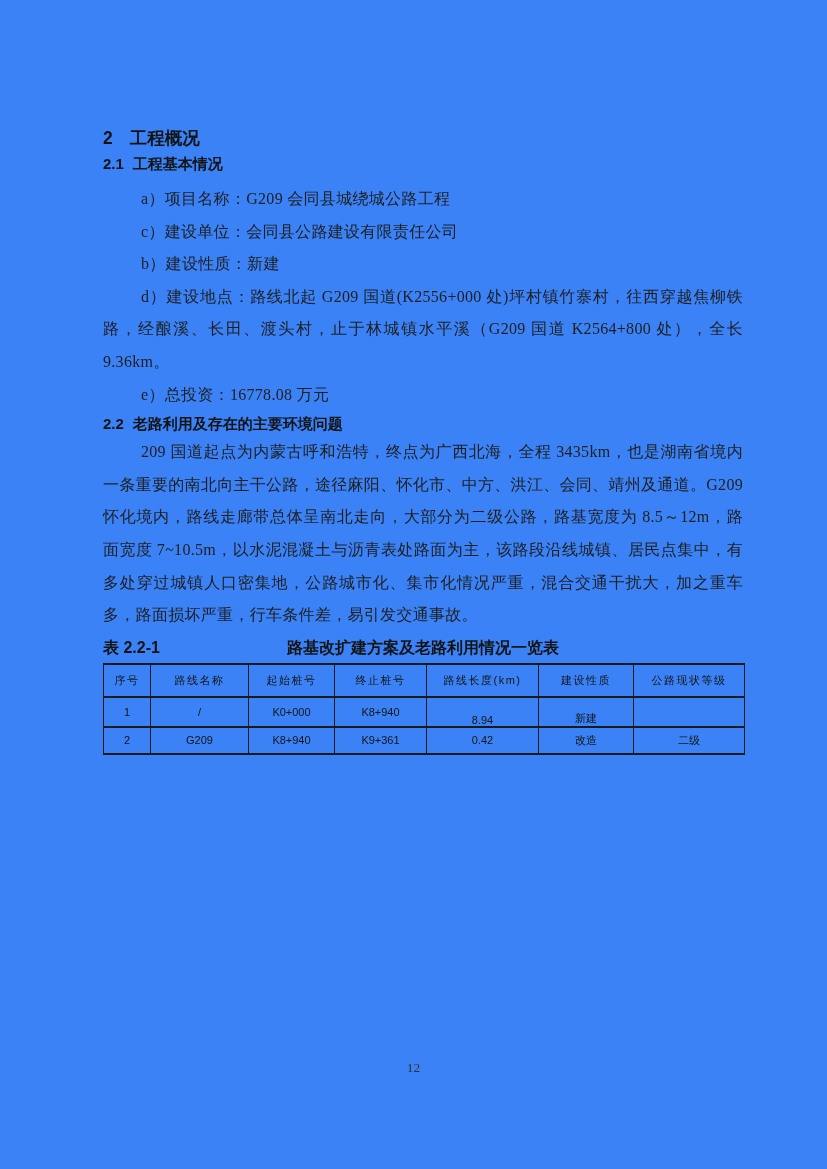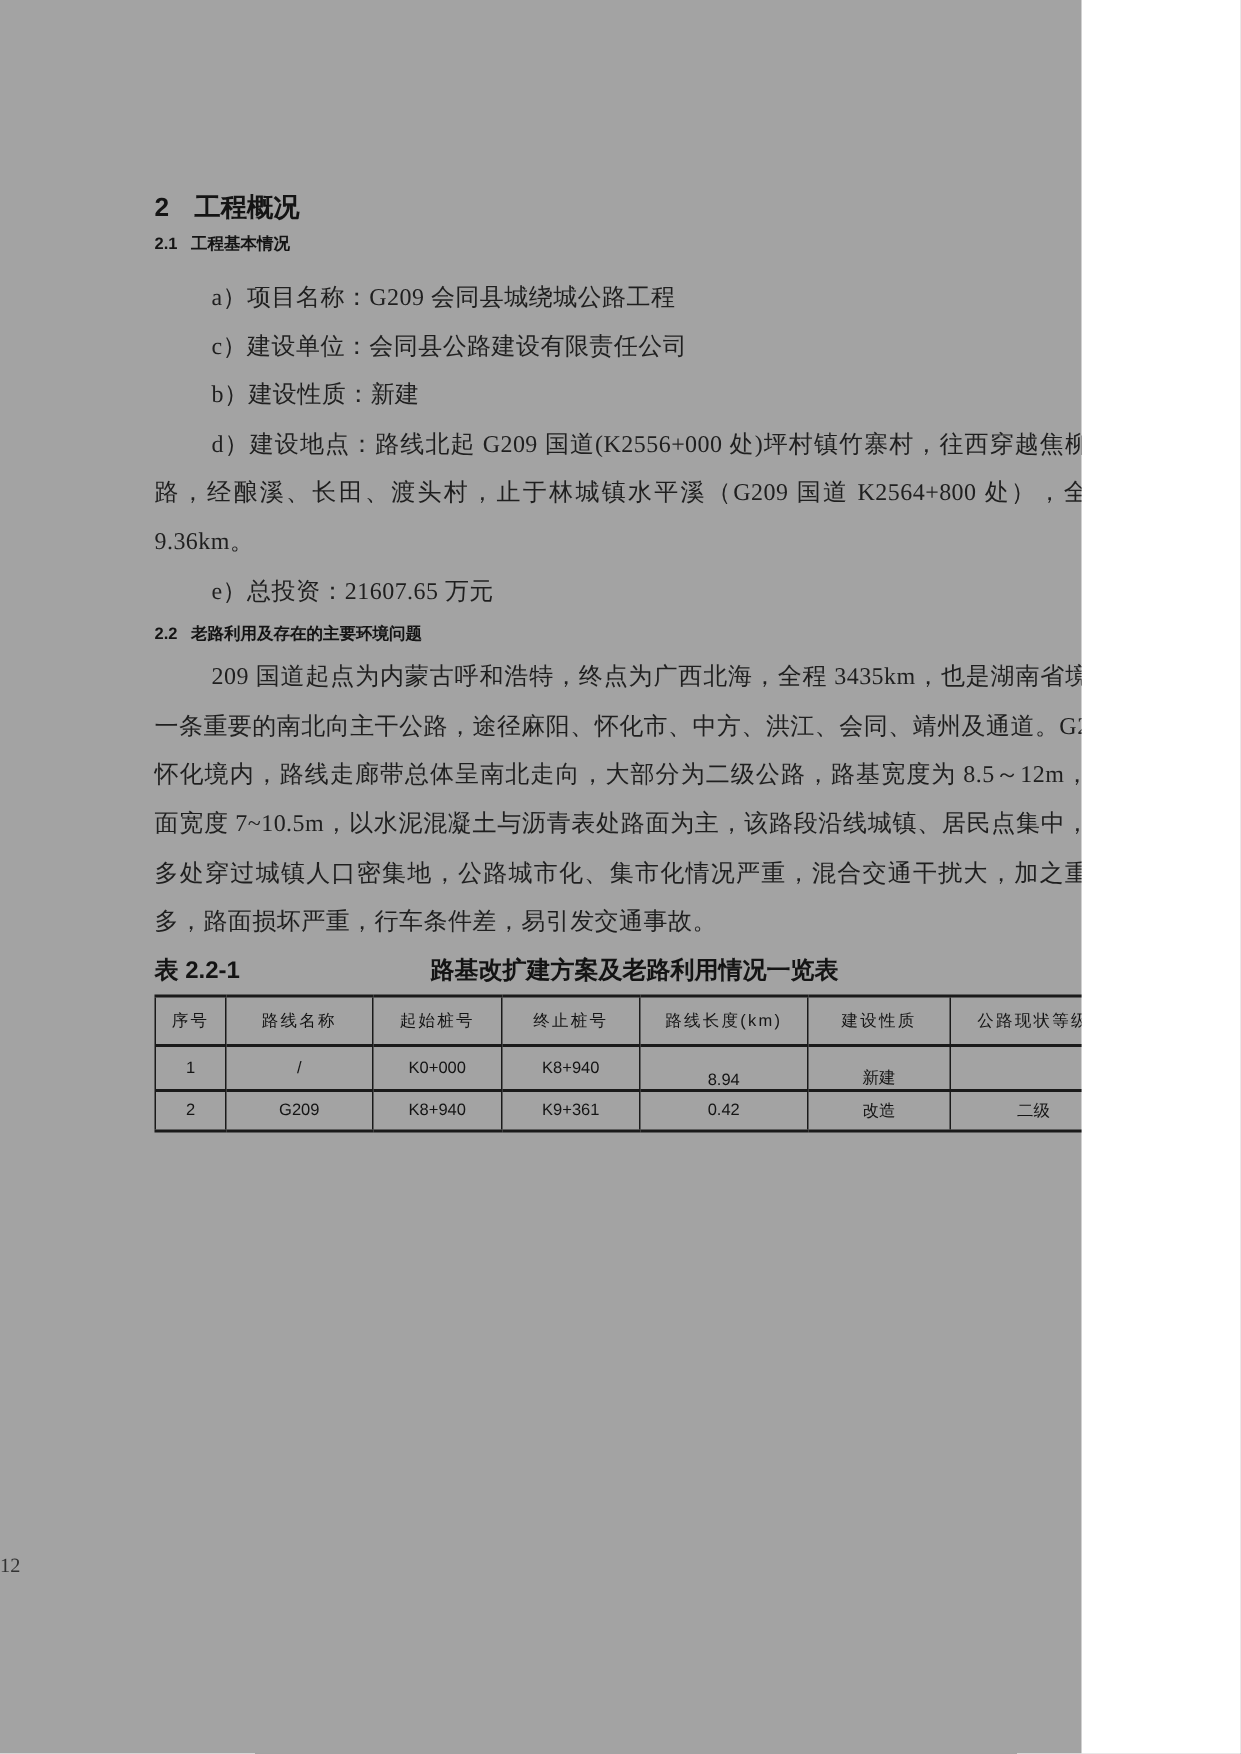--- a/index.html
+++ b/index.html
@@ -1,40 +1,40 @@
 <!DOCTYPE html>
 <html lang="zh"><head>
 <meta charset="utf-8">
 <style>
   html, body { margin: 0; padding: 0; background: #ffffff; }
   .page {
     position: relative;
-    width: 721px;
+    width: 827px;
     height: 1169px;
-    background: #a3a3a3;
+    background: #3b82f6;
     overflow: hidden;
     color: #1f1f1f;
     font-family: "Liberation Serif", "DejaVu Serif", serif;
   }
   .content {
     position: absolute;
     left: 103px;
     top: 0;
     width: 640px;
     padding-top: 126px;
     box-sizing: content-box;
   }
   h1.sec, h2.sec {
     margin: 0;
     color: #141414;
     font-family: "Liberation Sans", "DejaVu Sans", sans-serif;
     font-weight: bold;
   }
   h1.sec { font-size: 17.5px; line-height: 25px; }
-  h2.sec { font-size: 11px; line-height: 25px; }
+  h2.sec { font-size: 15px; line-height: 25px; }
   h1.sec .h-num { margin-right: 17px; }
   h2.sec .h-num { margin-right: 9px; }
   .mt-s21 { margin-top: 13px; }
   .mt-s22 { margin-top: 5px; }
   .items { margin-top: 7px; }
   .body-p {
     margin: 0;
     font-size: 16px;
     line-height: 32.6px;
     text-align: justify;
@@ -74,23 +74,24 @@
     overflow: hidden;
     white-space: nowrap;
   }
   table.road th { letter-spacing: 1.5px; }
   table.road thead tr { height: 33px; }
   table.road tbody tr.r1 { height: 30px; }
   table.road tbody tr.r2 { height: 27px; }
   table.road tbody tr.r1 td.low { vertical-align: bottom; padding-bottom: 0; }
   .page-num {
     position: absolute;
-    top: 1036px;
+    top: 1060px;
     left: 0;
     width: 100%;
+    text-align: center;
     font-size: 13.5px;
     color: #333333;
   }
 </style>
 </head>
 <body>
 
 <div class="page">
   <div class="content">
 
@@ -100,21 +101,21 @@
 
     <h2 class="sec mt-s21">
       <span class="h-num">2.1</span><span>工程基本情况</span>
     </h2>
 
     <div class="items">
       <p class="body-p">a）项目名称：G209 会同县城绕城公路工程</p>
       <p class="body-p">c）建设单位：会同县公路建设有限责任公司</p>
       <p class="body-p">b）建设性质：新建</p>
       <p class="body-p">d）建设地点：路线北起 G209 国道(K2556+000 处)坪村镇竹寨村，往西穿越焦柳铁路，经酿溪、长田、渡头村，止于林城镇水平溪（G209 国道 K2564+800 处），全长 9.36km。</p>
-      <p class="body-p">e）总投资：21607.65 万元</p>
+      <p class="body-p">e）总投资：16778.08 万元</p>
     </div>
 
     <h2 class="sec mt-s22">
       <span class="h-num">2.2</span><span>老路利用及存在的主要环境问题</span>
     </h2>
 
     <p class="body-p">209 国道起点为内蒙古呼和浩特，终点为广西北海，全程 3435km，也是湖南省境内一条重要的南北向主干公路，途径麻阳、怀化市、中方、洪江、会同、靖州及通道。G209 怀化境内，路线走廊带总体呈南北走向，大部分为二级公路，路基宽度为 8.5～12m，路面宽度 7~10.5m，以水泥混凝土与沥青表处路面为主，该路段沿线城镇、居民点集中，有多处穿过城镇人口密集地，公路城市化、集市化情况严重，混合交通干扰大，加之重车多，路面损坏严重，行车条件差，易引发交通事故。</p>
 
     <div class="tbl-caption">
       <span class="tbl-label">表 2.2-1</span>

